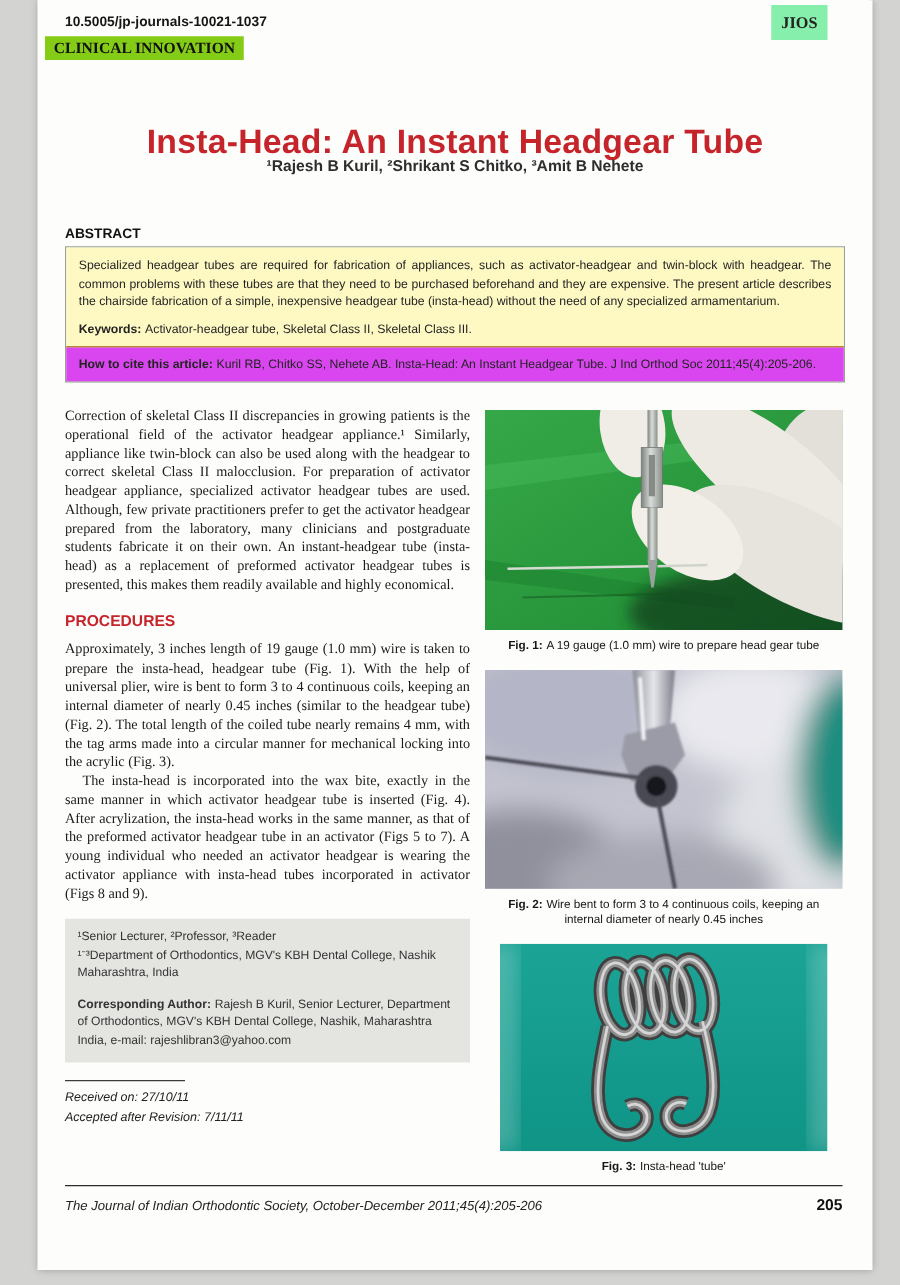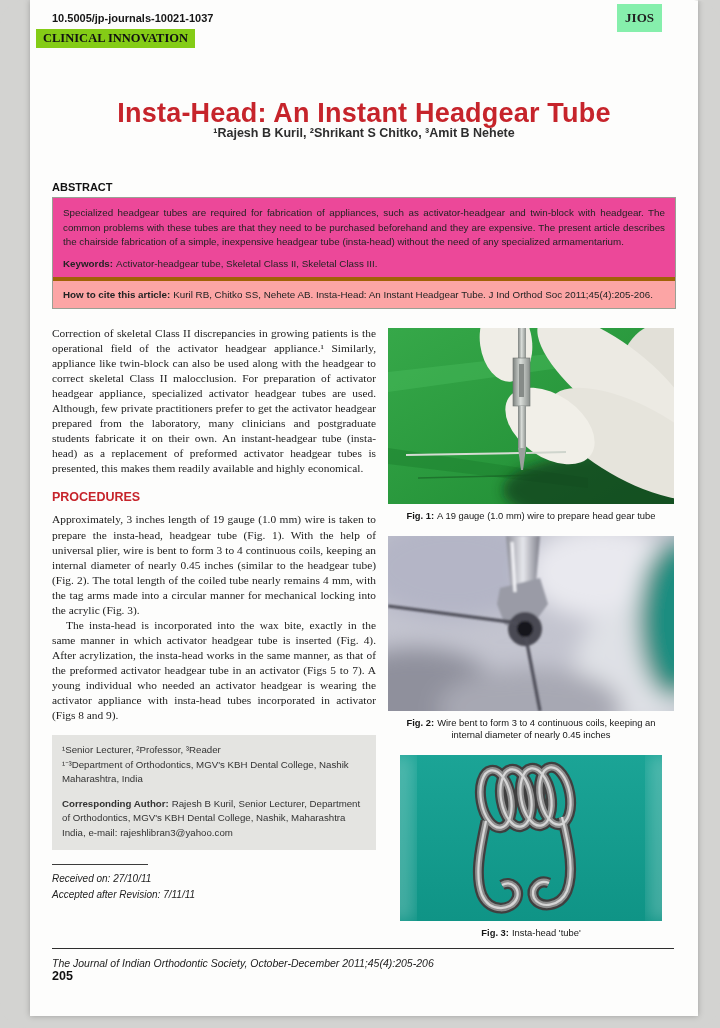--- a/index.html
+++ b/index.html
@@ -17,24 +17,24 @@
                 padding: 6px 8px; color: #222; }
 
   .title { position: absolute; left: 0; right: 0; top: 80px; text-align: center;
            color: #c6242b; font-size: 27px; font-weight: bold; letter-spacing: .2px; }
   .authors { position: absolute; left: 0; right: 0; top: 126px; text-align: center;
              font-size: 12.5px; font-weight: bold; color: #2e2e2e; }
 
   
   .abs-heading { position: absolute; left: 22px; top: 181px; font-size: 11px; font-weight: bold; color: #111; }
   .abs-box { position: absolute; left: 22px; top: 197px; width: 624px; border: 1px solid #9aa094; }
-  .abs-gray { background: #ec4899; padding: 8px 10px 8px; border-bottom: 4px solid #a16207; }
+  .abs-gray { background: #fef9c3; padding: 8px 10px 8px; border-bottom: 1px solid #a16207; }
   .abs-body { font-size: 9.8px; line-height: 1.5; text-align: justify; color: #232323; margin: 0; }
   .abs-kw { font-size: 9.8px; margin: 8px 0 0; color: #232323; }
-  .abs-cite { background: #fca5a5; padding: 8px 10px; font-size: 9.8px; color: #232323; margin: 0; }
+  .abs-cite { background: #d946ef; padding: 8px 10px; font-size: 9.8px; color: #232323; margin: 0; }
   .inline-label { font-weight: bold; margin-right: 3px; }
 
   
   .col-left { position: absolute; left: 22px; top: 326px; width: 324px; }
   .col-right { position: absolute; left: 358px; top: 328px; width: 286px; }
 
   .section-heading { color: #c6242b; font-size: 12.5px; font-weight: bold; margin: 0 0 8px; }
   .section-heading.later { margin-top: 14px; }
   .body-text { font-family: "Liberation Serif", serif; font-size: 11.4px; line-height: 1.32;
                text-align: justify; color: #1b1b1b; margin: 0; }
@@ -50,21 +50,21 @@
 
   
   .fig { margin-bottom: 13px; }
   .fig svg { display: block; }
   .fig-cap { font-size: 9.4px; text-align: center; margin: 6px 4px 0; line-height: 1.35; color: #161616; }
   .fig3-wrap { display: flex; justify-content: center; }
 
   
   .footer-rule { position: absolute; left: 22px; right: 24px; top: 948px; border: 0; border-top: 1.5px solid #2e2e2e; margin: 0; }
   .footer { position: absolute; left: 22px; right: 24px; top: 957px; display: flex;
-            justify-content: space-between; align-items: baseline; flex-direction: column; }
+            justify-content: space-between; align-items: baseline; }
   .footer-journal { font-style: italic; font-size: 10.5px; color: #222; }
   .footer-page { font-weight: bold; font-size: 12.5px; color: #111; }
 </style>
 </head>
 <body>
 
 <div class="page">
   <div class="sheet">
 
     <div class="doi">10.5005/jp-journals-10021-1037</div>

